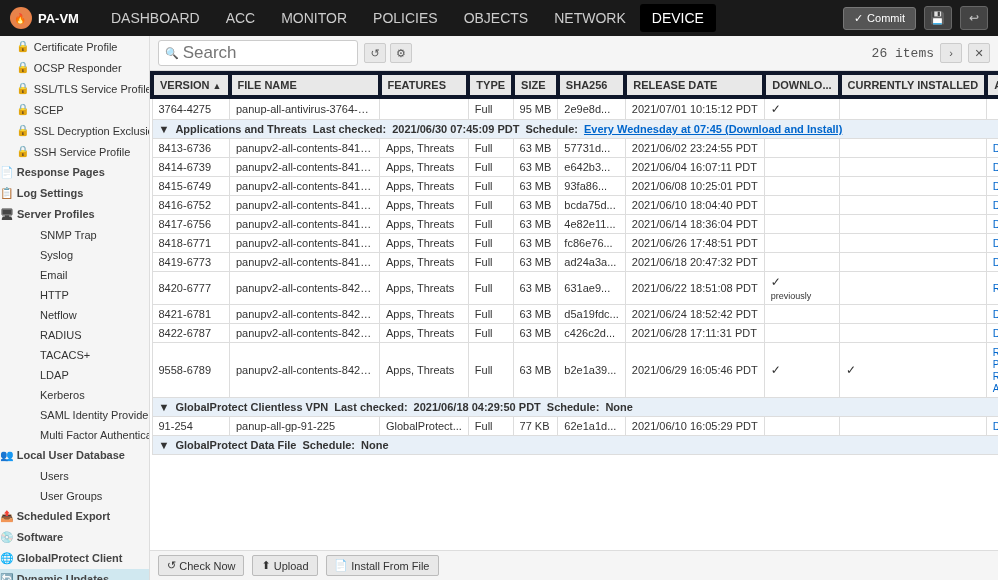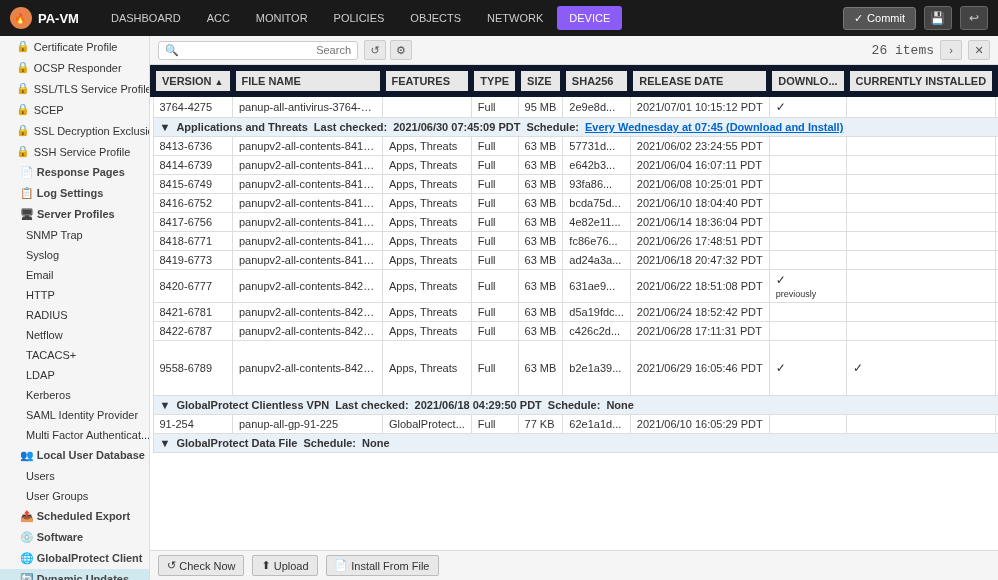--- a/index.html
+++ b/index.html
@@ -3,51 +3,51 @@
   <meta charset="utf-8">
   <style>
     * { box-sizing: border-box; margin: 0; padding: 0; }
     body { font-family: Arial, sans-serif; font-size: 11px; background: #f0f0f0; width: 998px; height: 580px; overflow: hidden; }
 
     
     .top-nav { background: #1a1a1a; height: 36px; display: flex; align-items: center; padding: 0 10px; }
     .logo { color: #fff; font-weight: bold; font-size: 13px; display: flex; align-items: center; gap: 6px; margin-right: 20px; }
     .logo-icon { width: 22px; height: 22px; background: #e8834a; border-radius: 50%; display: flex; align-items: center; justify-content: center; color: white; font-size: 10px; font-weight: bold; }
     .nav-items { display: flex; gap: 2px; flex: 1; }
-    .nav-item { color: #ccc; padding: 6px 12px; font-size: 11px; cursor: pointer; border-radius: 3px; }
-    .nav-item.active { background: #8b5cf6; color: white; }
+    .nav-item { color: #ccc; padding: 6px 12px; font-size: 14px; cursor: pointer; border-radius: 3px; }
+    .nav-item.active { background: #000000; color: white; }
     .nav-right { display: flex; align-items: center; gap: 8px; }
     .commit-btn { background: #555; color: white; border: 1px solid #777; padding: 4px 10px; font-size: 11px; border-radius: 3px; cursor: pointer; display: flex; align-items: center; gap: 4px; }
     .nav-icon-btn { background: #444; border: 1px solid #666; color: #ccc; width: 28px; height: 24px; display: flex; align-items: center; justify-content: center; border-radius: 3px; cursor: pointer; font-size: 12px; }
 
     
     .main { display: flex; height: 544px; }
 
     
     .sidebar { width: 150px; background: #f5f5f5; border-right: 1px solid #ddd; overflow-y: auto; font-size: 11px; }
     .sidebar-item { padding: 4px 8px 4px 16px; cursor: pointer; color: #333; display: flex; align-items: center; gap: 4px; white-space: nowrap; overflow: hidden; }
     .sidebar-item.active { background: #d0e8f0; color: #006699; font-weight: bold; }
-    .sidebar-item.section { padding-left: 20px; font-weight: bold; color: #444; }
-    .sidebar-item.sub { padding-left: 26px; }
+    .sidebar-item.section { padding-left: 0; font-weight: bold; color: #444; }
+    .sidebar-item.sub { padding-left: 40px; }
 
     
     .content { flex: 1; display: flex; flex-direction: column; overflow: hidden; background: #fff; }
 
     
     .toolbar { display: flex; align-items: center; padding: 4px 8px; background: #f5f5f5; border-bottom: 1px solid #ddd; gap: 6px; }
     .search-box { display: flex; align-items: center; border: 1px solid #ccc; background: white; padding: 2px 6px; border-radius: 3px; width: 200px; }
-    .search-box input { border: none; outline: none; font-size: 11px; width: 100%; text-align: right; }
+    .search-box input { border: none; outline: none; font-size: 17px; width: 100%; }
     .item-count { margin-left: auto; color: #555; font-size: 13px; font-family: Liberation Mono, monospace; }
     .toolbar-icons { display: flex; gap: 4px; align-items: center; }
     .icon-btn { background: #e8e8e8; border: 1px solid #ccc; color: #555; width: 22px; height: 20px; display: flex; align-items: center; justify-content: center; border-radius: 2px; cursor: pointer; font-size: 11px; }
 
     
     .table-container { flex: 1; overflow-y: auto; overflow-x: auto; }
     table { width: 100%; border-collapse: collapse; font-size: 11px; }
-    th { background: #e8e8e8; border: 6px solid #0f172a; padding: 4px 6px; text-align: left; font-weight: bold; color: #333; white-space: nowrap; position: sticky; top: 0; z-index: 10; }
+    th { background: #e8e8e8; border: 4px solid #0f172a; padding: 4px 6px; text-align: left; font-weight: bold; color: #333; white-space: nowrap; position: sticky; top: 0; z-index: 10; }
     td { border: 1px solid #ddd; padding: 3px 6px; color: #333; white-space: nowrap; overflow: hidden; max-width: 150px; text-overflow: ellipsis; }
     .group-row td { background: #e8f0f8; font-weight: bold; color: #333; }
     .group-row td .group-inner { display: flex; align-items: center; gap: 6px; }
     .schedule-link { color: #0066cc; text-decoration: underline; cursor: pointer; }
     .check-mark { color: #333; font-size: 12px; }
     .download-link { color: #0066cc; cursor: pointer; }
     .revert-link { color: #0066cc; cursor: pointer; }
     .review-link { color: #0066cc; cursor: pointer; font-size: 10px; }
 
     
@@ -103,22 +103,22 @@
     <div class="sidebar-item">🔒 <span>SCEP</span></div>
     <div class="sidebar-item">🔒 <span>SSL Decryption Exclusio...</span></div>
     <div class="sidebar-item">🔒 <span>SSH Service Profile</span></div>
     <div class="sidebar-item section">📄 Response Pages</div>
     <div class="sidebar-item section">📋 Log Settings</div>
     <div class="sidebar-item section">🖥 Server Profiles</div>
     <div class="sidebar-item sub">SNMP Trap</div>
     <div class="sidebar-item sub">Syslog</div>
     <div class="sidebar-item sub">Email</div>
     <div class="sidebar-item sub">HTTP</div>
+    <div class="sidebar-item sub">Netflow</div>
     <div class="sidebar-item sub">RADIUS</div>
-    <div class="sidebar-item sub">Netflow</div>
     <div class="sidebar-item sub">TACACS+</div>
     <div class="sidebar-item sub">LDAP</div>
     <div class="sidebar-item sub">Kerberos</div>
     <div class="sidebar-item sub">SAML Identity Provider</div>
     <div class="sidebar-item sub">Multi Factor Authenticat...</div>
     <div class="sidebar-item section">👥 Local User Database</div>
     <div class="sidebar-item sub">Users</div>
     <div class="sidebar-item sub">User Groups</div>
     <div class="sidebar-item section">📤 Scheduled Export</div>
     <div class="sidebar-item section">💿 Software</div>

